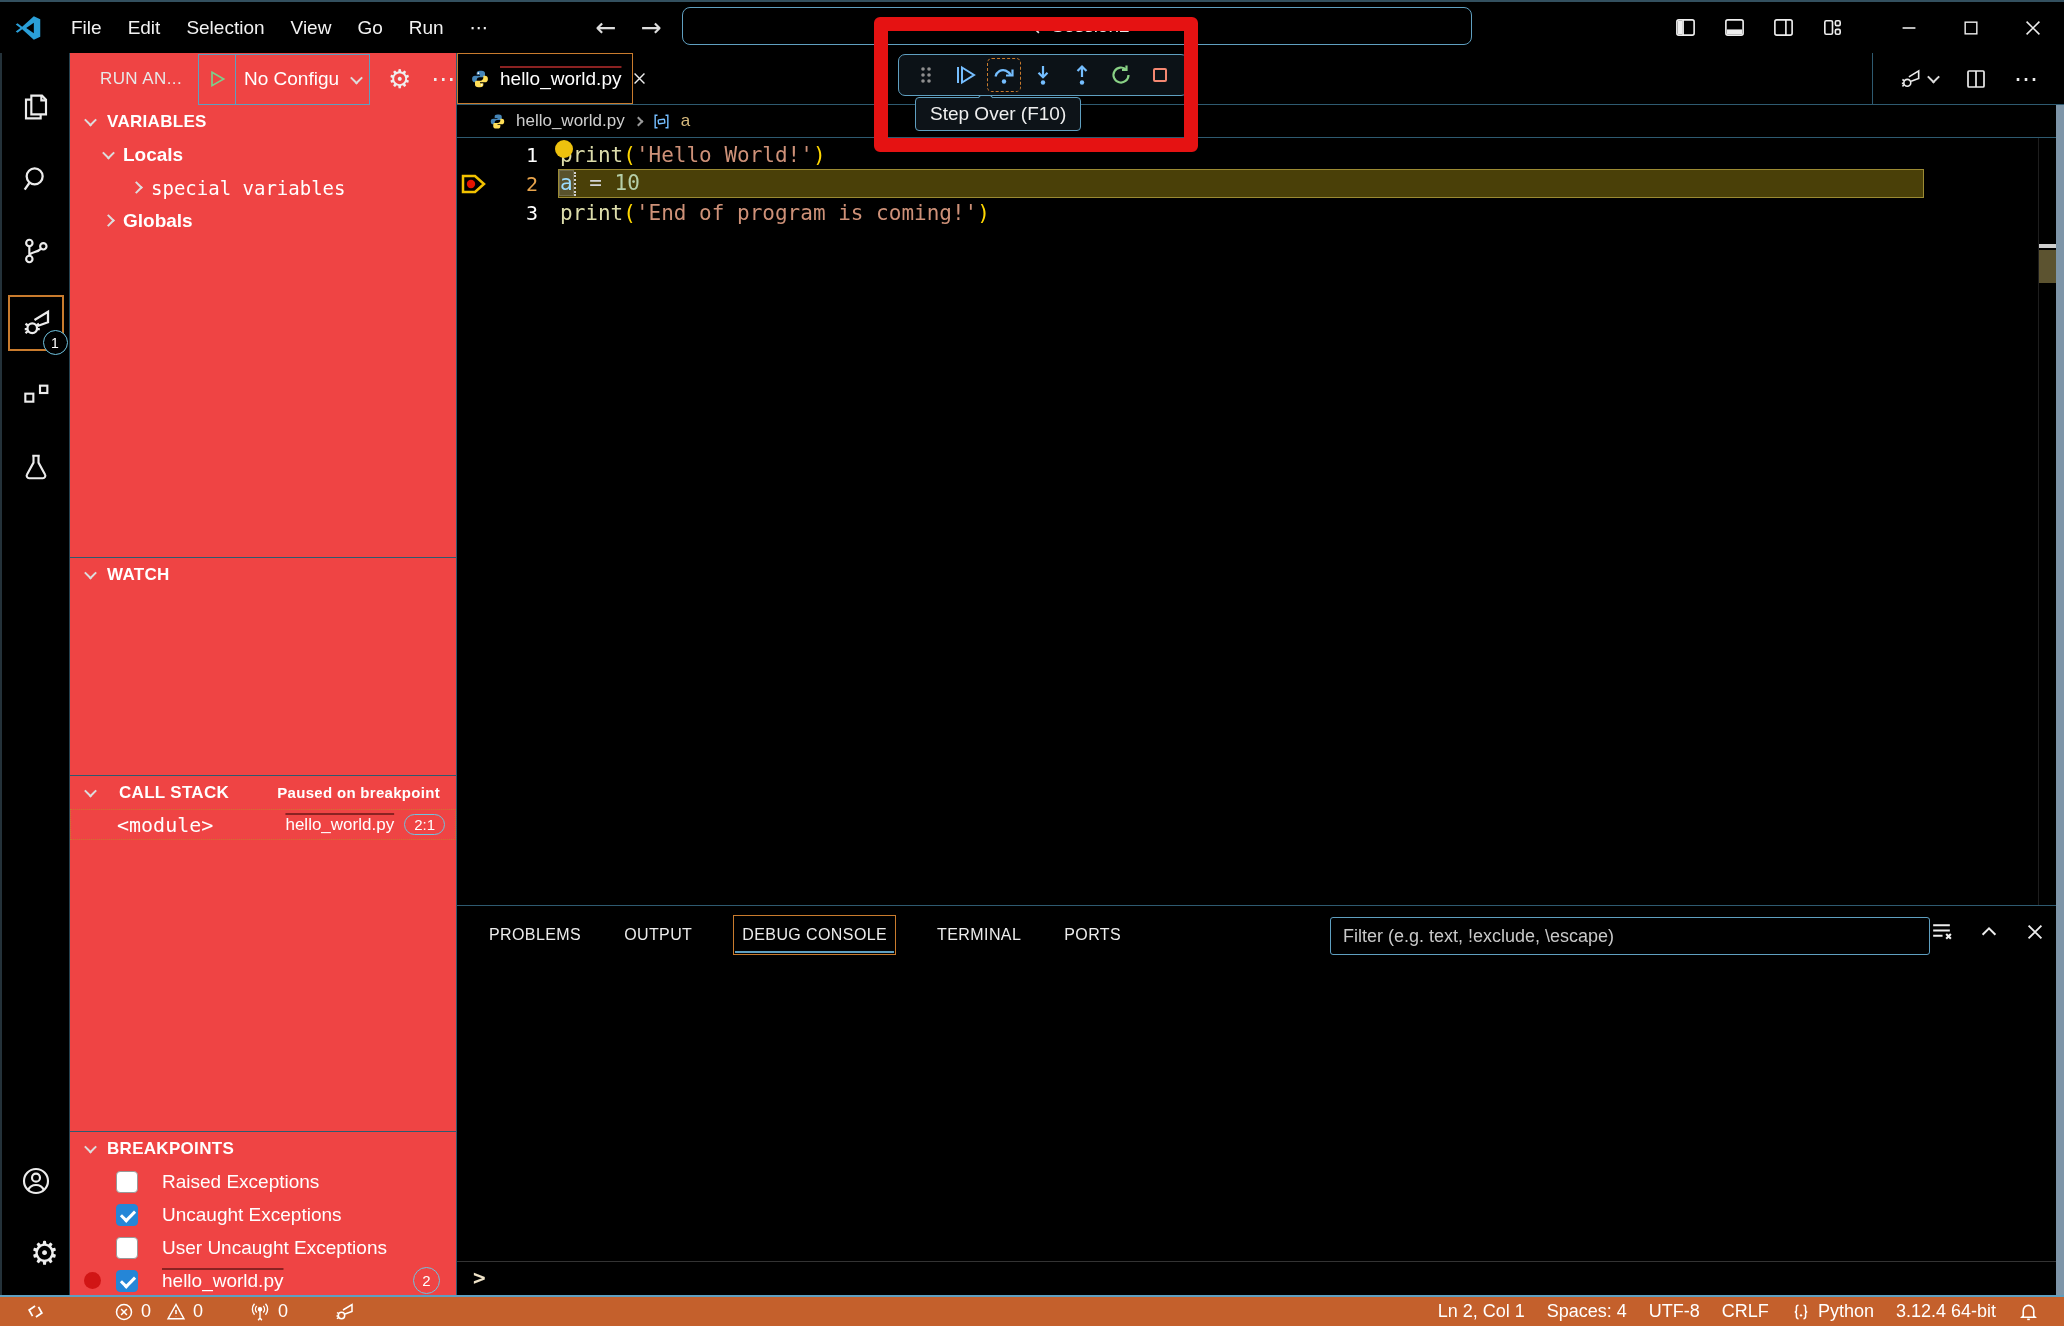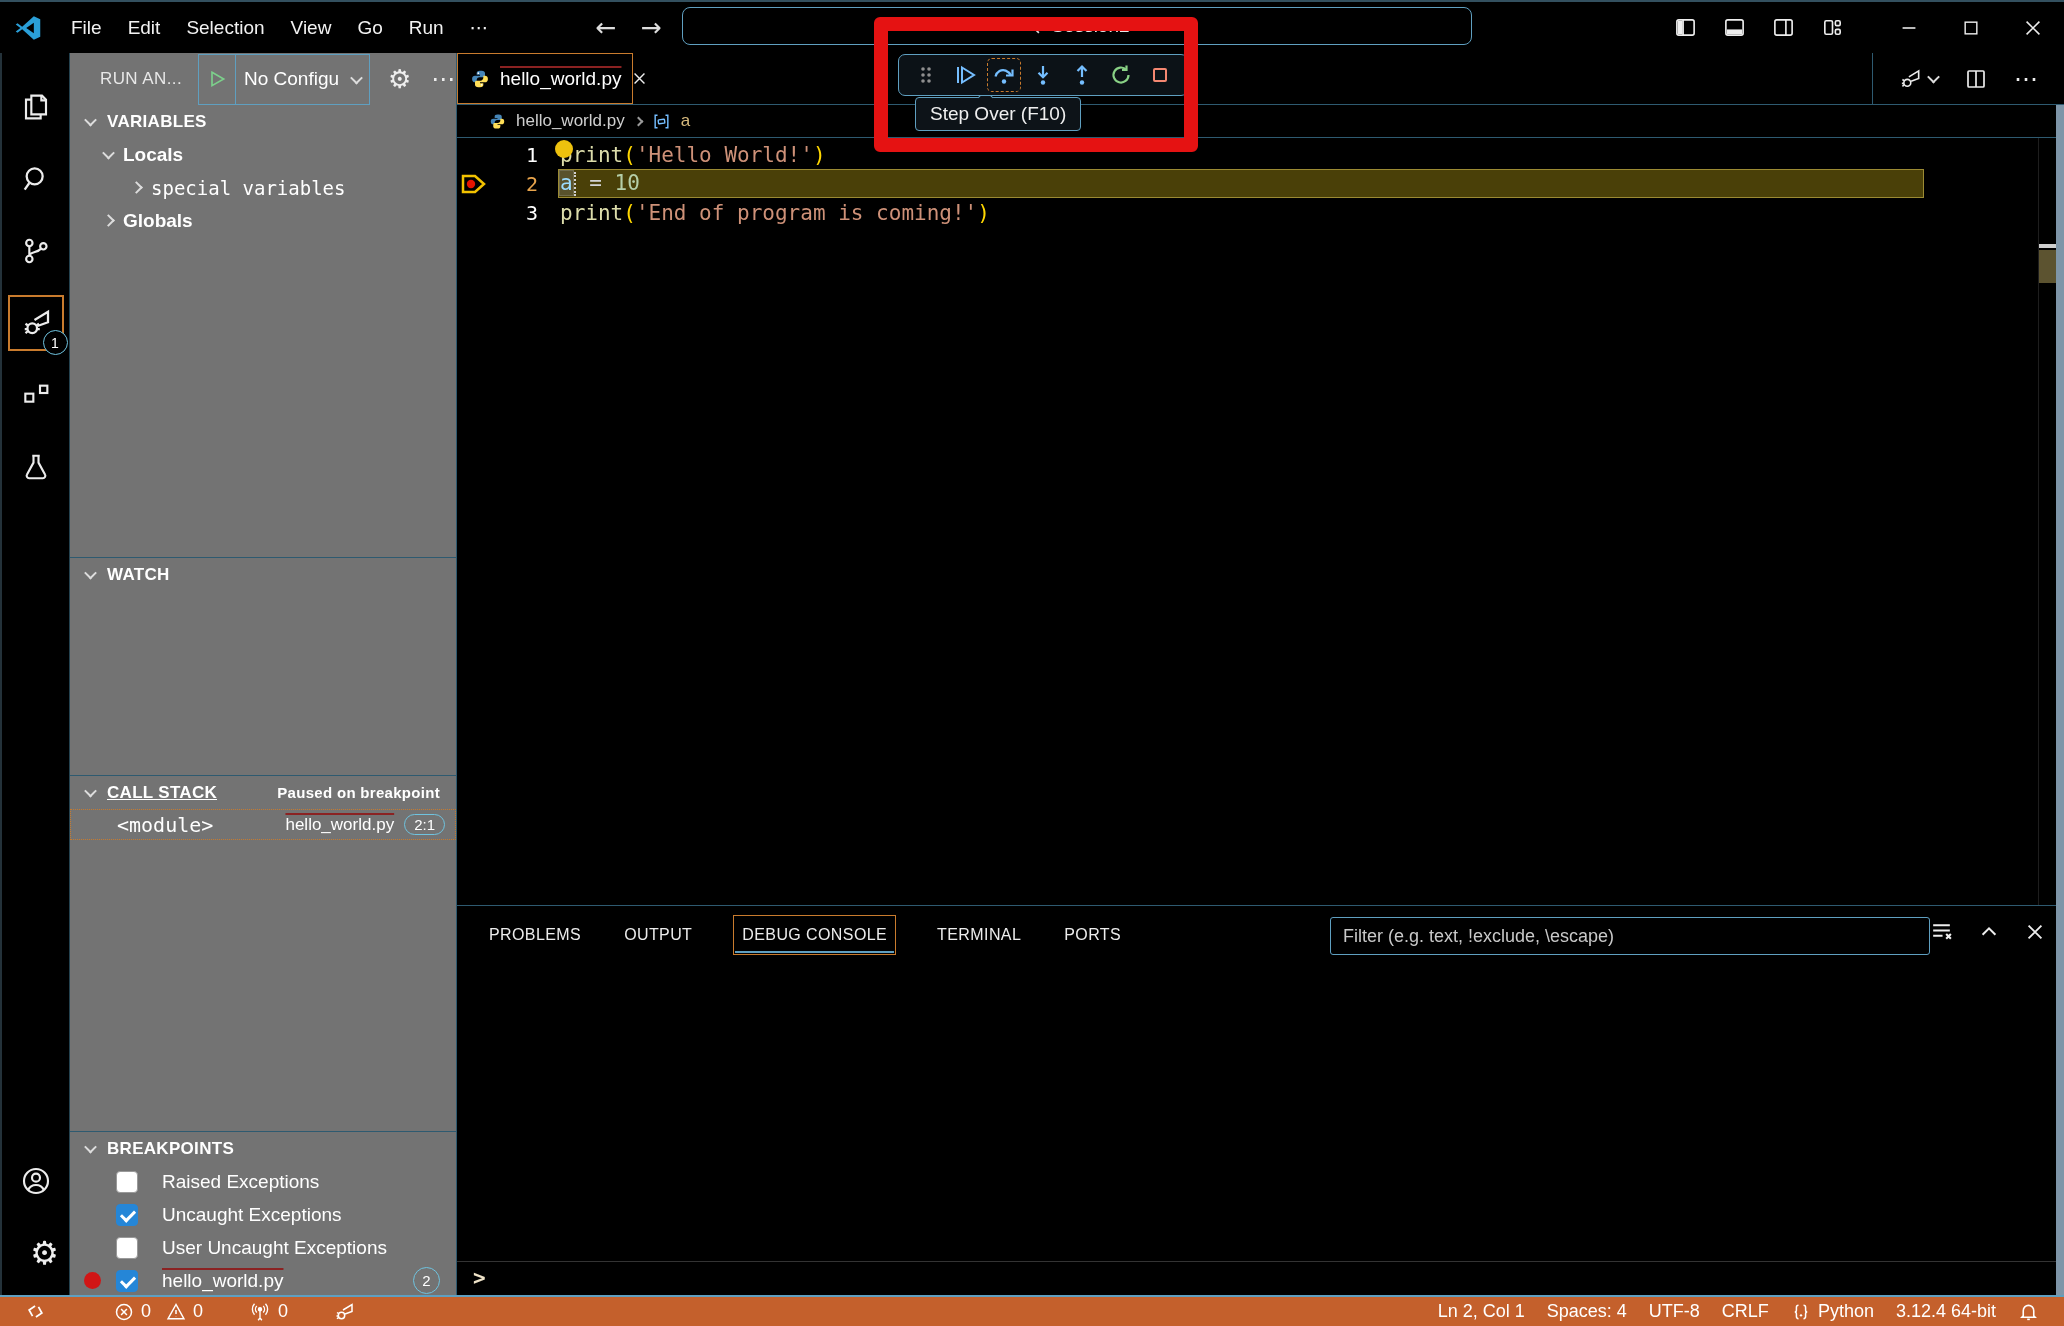--- a/index.html
+++ b/index.html
@@ -30,21 +30,21 @@
                  padding-top:18px; border-right:1px solid #24424f; border-left:2px solid #24323a; }
   .ab-item { width:70px; height:72px; display:flex; align-items:center; justify-content:center; color:#ececec; }
   .ab-active-box { width:56px; height:56px; border:2px solid #c97b2d; display:flex;
                    align-items:center; justify-content:center; position:relative; }
   .ab-badge { position:absolute; right:-6px; bottom:-6px; width:25px; height:25px; border-radius:50%;
               background:#000; border:1px solid #6fc3df; font-size:14px; display:flex;
               align-items:center; justify-content:center; color:#fff; }
   .ab-bottom { margin-top:auto; margin-bottom:6px; display:flex; flex-direction:column; align-items:center; }
 
   
-  .sidebar { width:387px; display:flex; flex-direction:column; border-right:1px solid #2e5a70; background:#737373; }
+  .sidebar { width:387px; display:flex; flex-direction:column; border-right:1px solid #2e5a70; background:#ef4444; }
   .sb-header { height:52px; flex:none; display:flex; align-items:center; padding:0 10px 0 30px; }
   .sb-title { font-size:17px; color:#e8e8e8; letter-spacing:.4px; white-space:nowrap; }
   .cfg { margin-left:16px; width:172px; height:51px; border:1px solid #5f9fc0; display:flex; align-items:center; flex:none; }
   .cfg-sep { width:1px; height:100%; background:#5f9fc0; }
   .cfg-label { font-size:19px; padding:0 2px 0 8px; white-space:nowrap; overflow:hidden; flex:1; }
   .gear-glyph { font-size:26px; margin-left:18px; color:#eee; font-family:"DejaVu Sans",sans-serif; }
   .more-glyph { font-size:24px; margin-left:20px; color:#eee; letter-spacing:2px; }
 
   .chv { width:9px; height:9px; border-right:2px solid #ddd; border-bottom:2px solid #ddd; flex:none; }
   .chv.down { transform:rotate(45deg) translate(-1px,-1px); }
@@ -348,21 +348,21 @@
 
     <div class="section sec-watch">
       <div class="sec-h">
         <span class="chv down"></span>
         <span>WATCH</span>
       </div>
     </div>
 
     <div class="section sec-callstack">
       <div class="sec-h cs-h">
-        <span style="display:flex;align-items:center;gap:12px;text-decoration:underline;">
+        <span style="display:flex;align-items:center;gap:24px;">
           <span class="chv down"></span>
           <span>CALL STACK</span>
         </span>
         <span class="cs-status">Paused on breakpoint</span>
       </div>
       <div class="frame">
         <span class="frame-name mono">&lt;module&gt;</span>
         <span class="frame-right">
           <span class="frame-file red-overline">hello_world.py</span>
           <span class="pill">2:1</span>

